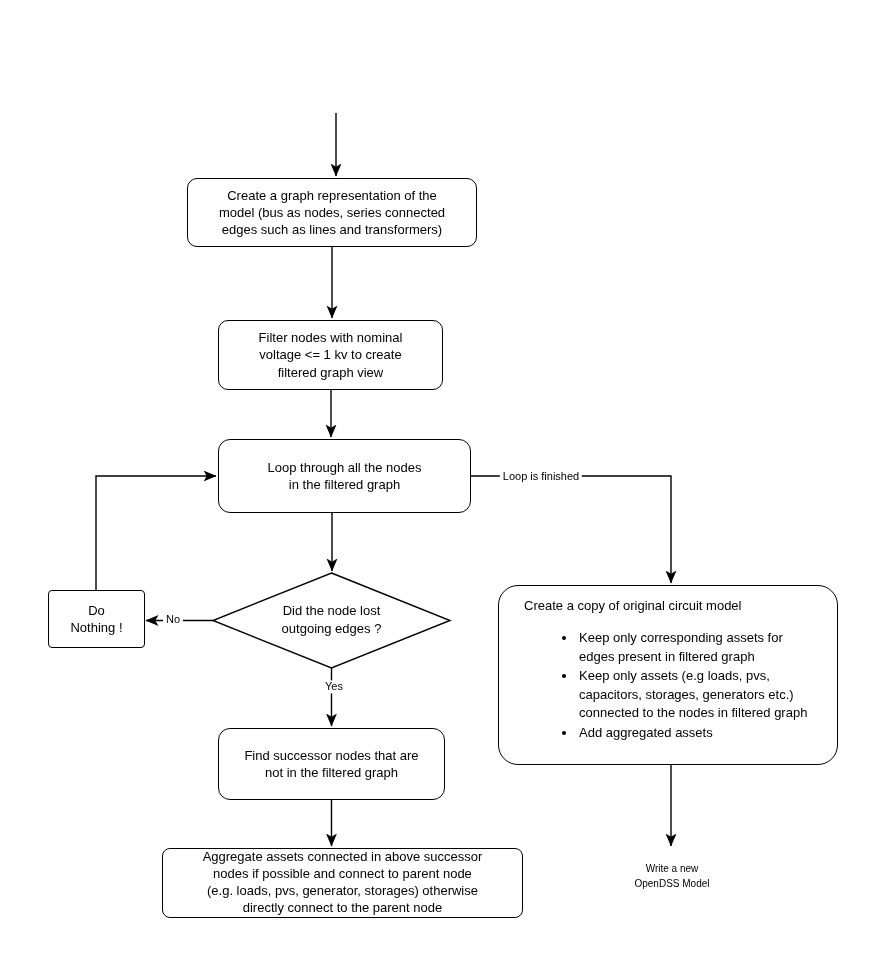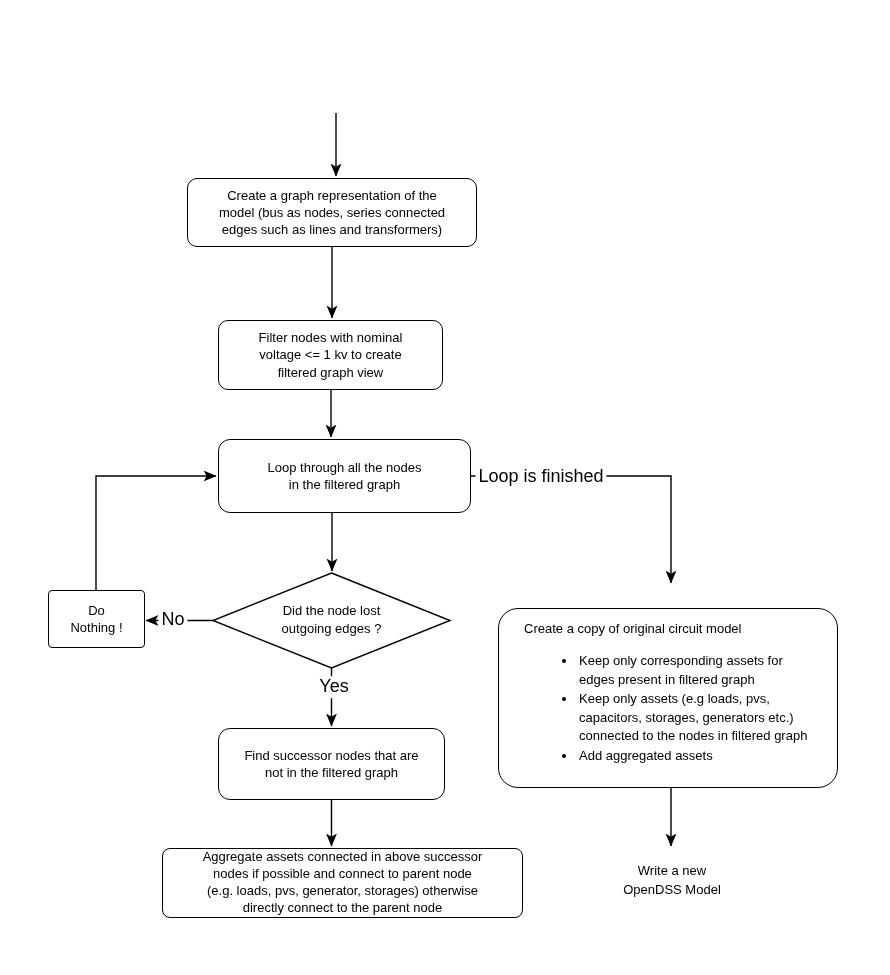--- a/index.html
+++ b/index.html
@@ -9,26 +9,26 @@
     overflow:hidden;
   }
   .wires{position:absolute;left:0;top:0;}
   .node{
     position:absolute;box-sizing:border-box;background:#fff;
     border:1.4px solid #000;display:flex;align-items:center;justify-content:center;
     text-align:center;font-size:13px;line-height:1.33;
   }
   .node-text{white-space:pre-line;}
   .free-text{
-    position:absolute;text-align:center;font-size:13px;line-height:1.45;
+    position:absolute;text-align:center;font-size:10px;line-height:1.45;
     white-space:pre-line;
   }
   .edge-label{
     position:absolute;transform:translate(-50%,-50%);
-    background:#fff;padding:0 3px;font-size:18px;line-height:1.2;white-space:nowrap;
+    background:#fff;padding:0 3px;font-size:11px;line-height:1.2;white-space:nowrap;
   }
   .decision-text{
     position:absolute;display:flex;align-items:center;justify-content:center;
     text-align:center;font-size:13px;line-height:1.4;white-space:pre-line;
   }
   .big-node{
     position:absolute;box-sizing:border-box;background:#fff;border:1.4px solid #000;
     border-radius:20px;font-size:13px;line-height:1.42;text-align:left;
     padding:11px 14px 10px 25px;
   }
@@ -92,21 +92,21 @@
 not in the filtered graph</span>
   </div>
 
   <div class="node" style="left:162px;top:848px;width:361px;height:70px;border-radius:8px;line-height:1.3">
     <span class="node-text">Aggregate assets connected in above successor
 nodes if possible and connect to parent node
 (e.g. loads, pvs, generator, storages) otherwise
 directly connect to the parent node</span>
   </div>
 
-  <div class="big-node" style="left:498px;top:608px;width:340px;height:180px">
+  <div class="big-node" style="left:498px;top:585px;width:340px;height:180px">
     <div>Create a copy of original circuit model</div>
     <ul>
       <li>Keep only corresponding assets for edges present in filtered graph</li>
       <li>Keep only assets (e.g loads, pvs, capacitors, storages, generators etc.) connected to the nodes in filtered graph</li>
       <li>Add aggregated assets</li>
     </ul>
   </div>
 
   <div class="free-text" style="left:592px;top:862px;width:160px">Write a new
 OpenDSS Model</div>

